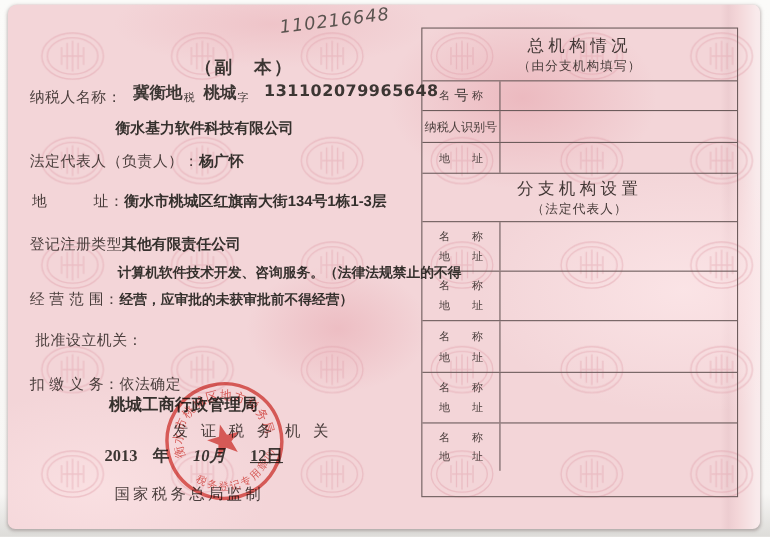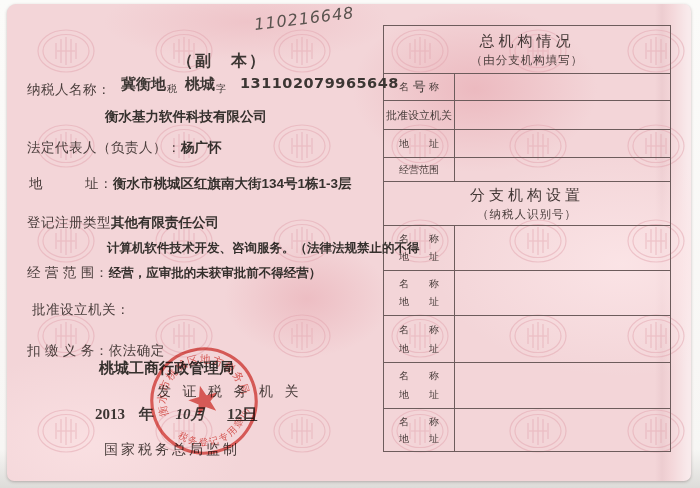--- a/index.html
+++ b/index.html
@@ -131,35 +131,31 @@
     <div class="trow th" style="height:48px;">
       <div class="h1">总机构情况</div>
       <div class="h2">（由分支机构填写）</div>
     </div>
 
     <div class="trow" style="height:27px;">
       <div class="tlabel">名　　称</div>
       <div class="tval"></div>
     </div>
     <div class="trow" style="height:29px;">
-      <div class="tlabel small">批准设立机关</div>
+      <div class="tlabel small">纳税人识别号</div>
       <div class="tval"></div>
     </div>
     <div class="trow" style="height:28px;">
       <div class="tlabel">地　　址</div>
       <div class="tval"></div>
     </div>
-    <div class="trow" style="height:24px;">
-      <div class="tlabel">经营范围</div>
-      <div class="tval"></div>
-    </div>
 
     <div class="trow th" style="height:44px;align-items:center;">
       <div class="h1">分支机构设置</div>
-      <div class="h2">（纳税人识别号）</div>
+      <div class="h2">（法定代表人）</div>
     </div>
 
     <div class="trow" style="height:45px;">
       <div class="tlabel pair">
         <span>名　　称</span>
         <span>地　　址</span>
       </div>
       <div class="tval"></div>
     </div>
     <div class="trow" style="height:45px;">

